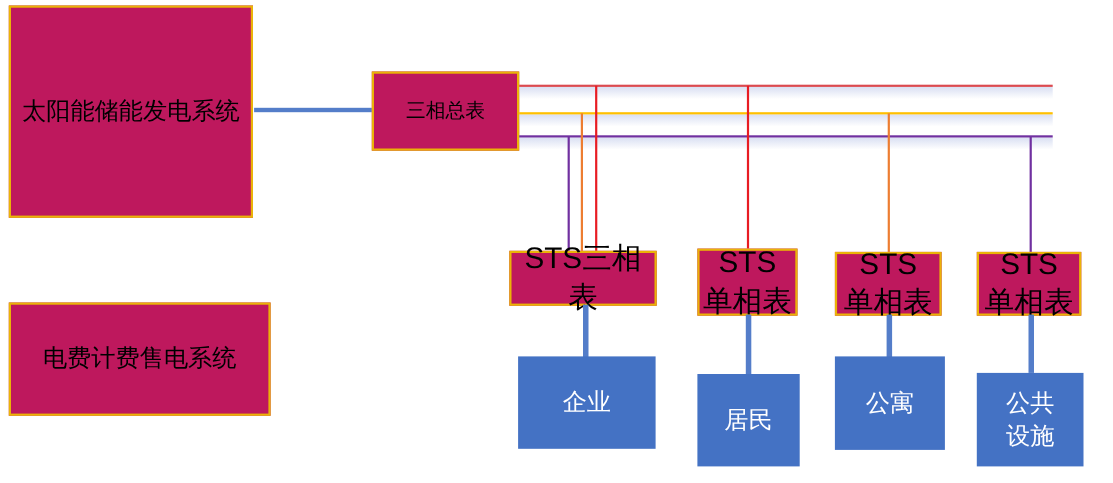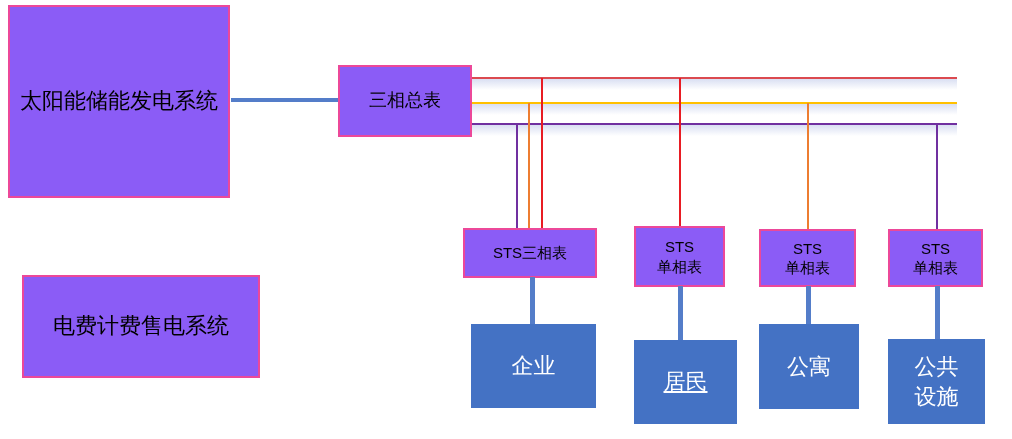--- a/index.html
+++ b/index.html
@@ -9,55 +9,55 @@
     position: relative;
     width: 1012px;
     height: 439px;
     background: #ffffff;
     overflow: hidden;
   }
 
   
   .obox {
     position: absolute;
-    background: #8b5cf6;
-    border: 2px solid #ec4899;
+    background: #be185d;
+    border: 2px solid #eab308;
     box-sizing: border-box;
     display: flex;
     align-items: center;
     justify-content: center;
     text-align: center;
     color: #000000;
   }
   .obox .lbl { white-space: pre-line; line-height: 1.3; }
 
   .box-solar   { left: 8px;   top: 5px;   width: 222px; height: 193px; font-size: 22px; }
-  .box-billing { left: 8px;   top: 275px; width: 238px; height: 103px; font-size: 22px; margin-left: 14px; }
+  .box-billing { left: 8px;   top: 275px; width: 238px; height: 103px; font-size: 22px; }
   .box-master  { left: 338px; top: 65px;  width: 134px; height: 72px;  font-size: 18px; }
 
-  .box-sts { font-size: 15px; }
+  .box-sts { font-size: 27px; }
   .box-sts1 { left: 463px; top: 228px; width: 134px; height: 50px; }
   .box-sts2 { left: 634px; top: 226px; width: 91px;  height: 61px; }
   .box-sts3 { left: 759px; top: 229px; width: 97px;  height: 58px; }
   .box-sts4 { left: 888px; top: 229px; width: 95px;  height: 58px; }
 
   
   .loadbox {
     position: absolute;
     background: #4472C4;
     color: #ffffff;
     display: flex;
     align-items: center;
     justify-content: center;
     text-align: center;
     font-size: 22px;
   }
   .loadbox .lbl { white-space: pre-line; line-height: 1.35; }
   .box-load1 { left: 471px; top: 324px; width: 125px; height: 84px; }
-  .box-load2 { left: 634px; top: 340px; width: 103px; height: 84px; text-decoration: underline; }
+  .box-load2 { left: 634px; top: 340px; width: 93px; height: 84px; }
   .box-load3 { left: 759px; top: 324px; width: 100px; height: 85px; }
   .box-load4 { left: 888px; top: 339px; width: 97px;  height: 85px; text-align: right; }
 
   
   .conn { position: absolute; background: #547DC9; }
   .conn-solar { left: 231px; top: 98px; width: 107px; height: 4px; }
   .conn-drop  { width: 5px; }
   .conn-d1 { left: 530px; top: 277px; height: 63px; }
   .conn-d2 { left: 678px; top: 286px; height: 54px; }
   .conn-d3 { left: 806px; top: 286px; height: 53px; }

